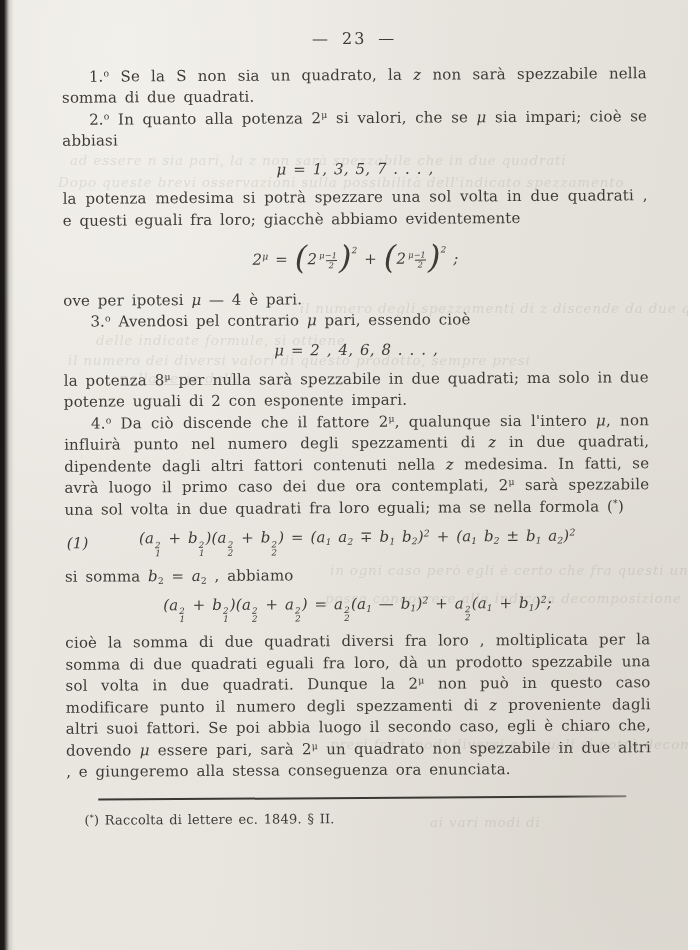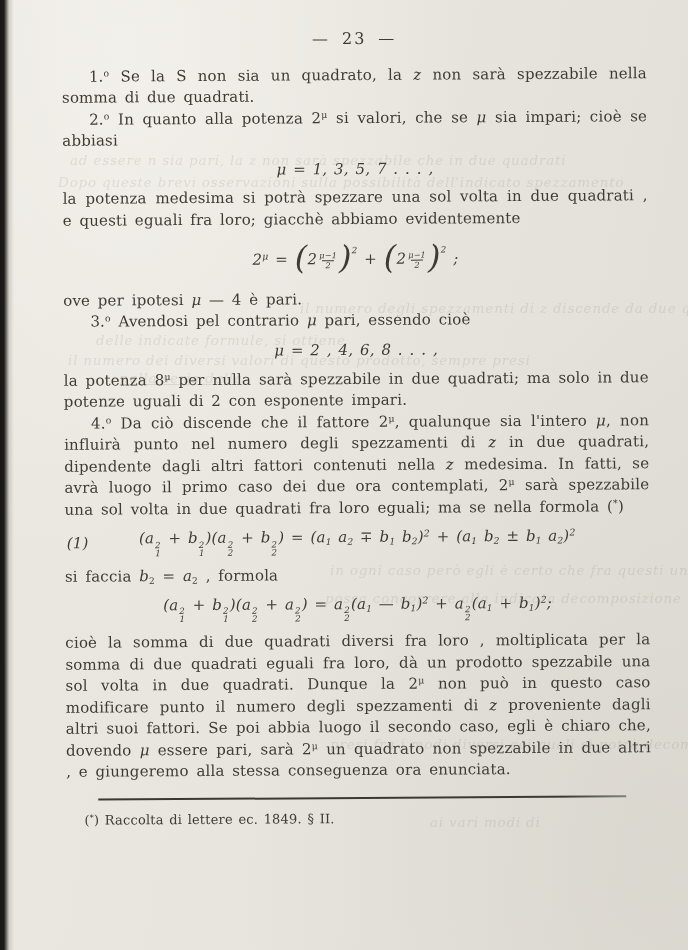--- a/index.html
+++ b/index.html
@@ -36,21 +36,21 @@
     line-height:1.25;word-spacing:.12em;
   }
   .f.big{margin:14px 0 13px 0;padding:6px 0;}
   .f .lbl{position:absolute;left:2px;top:50%;transform:translateY(-50%);font-style:italic;}
   .it{font-style:italic;}
   .sup{font-size:62%;vertical-align:.55em;line-height:0;}
   .sub{font-size:60%;vertical-align:-.3em;line-height:0;}
   .osup{font-size:58%;vertical-align:1.25em;line-height:0;}
   .ss{display:inline-flex;flex-direction:column;vertical-align:-.5em;
       font-size:58%;line-height:.92;margin:0 1px;text-align:center;}
-  .frx{display:inline-flex;flex-direction:column;align-items:center;
+  .frx{display:inline-flex;flex-direction:column;align-items:flex-end;
       font-size:54%;line-height:1.1;vertical-align:.75em;margin:0 2px;}
   .frx .den{border-top:1px solid currentColor;padding:0 3px;}
   .bigp{font-size:215%;font-weight:400;vertical-align:-.14em;line-height:0;}
   .rule{
     height:2px;background:linear-gradient(90deg,var(--rule) 0%,var(--rule) 88%,rgba(58,56,51,.55) 100%);
     margin:15px 0 0 32px;width:528px;border:none;
   }
   .footnote{
     margin:11px 0 0 0;font-size:13px;line-height:17px;
     text-indent:18px;text-align:left;word-spacing:.1em;
@@ -91,21 +91,21 @@
           </span><span> + </span><span>b</span><span class="ss">
             <span>2</span>
             <span>1</span>
           </span><span>)(</span><span>a</span><span class="ss">
             <span>2</span>
             <span>2</span>
           </span><span> + </span><span>b</span><span class="ss">
             <span>2</span>
             <span>2</span>
           </span><span>) = (</span><span>a</span><span class="sub">1</span><span> a</span><span class="sub">2</span><span> ∓ </span><span>b</span><span class="sub">1</span><span> b</span><span class="sub">2</span><span>)</span><span class="sup">2</span><span> + (</span><span>a</span><span class="sub">1</span><span> b</span><span class="sub">2</span><span> ± </span><span>b</span><span class="sub">1</span><span> a</span><span class="sub">2</span><span>)</span><span class="sup">2</span></div>
-        <div class="p"><span>si faccia </span><span class="it">b</span><span class="sub">2</span><span> = </span><span class="it">a</span><span class="sub">2</span><span> , formola</span></div>
+        <div class="p"><span>si somma </span><span class="it">b</span><span class="sub">2</span><span> = </span><span class="it">a</span><span class="sub">2</span><span> , abbiamo</span></div>
         <div class="f"><span>(</span><span>a</span><span class="ss">
             <span>2</span>
             <span>1</span>
           </span><span> + </span><span>b</span><span class="ss">
             <span>2</span>
             <span>1</span>
           </span><span>)(</span><span>a</span><span class="ss">
             <span>2</span>
             <span>2</span>
           </span><span> + </span><span>a</span><span class="ss">

